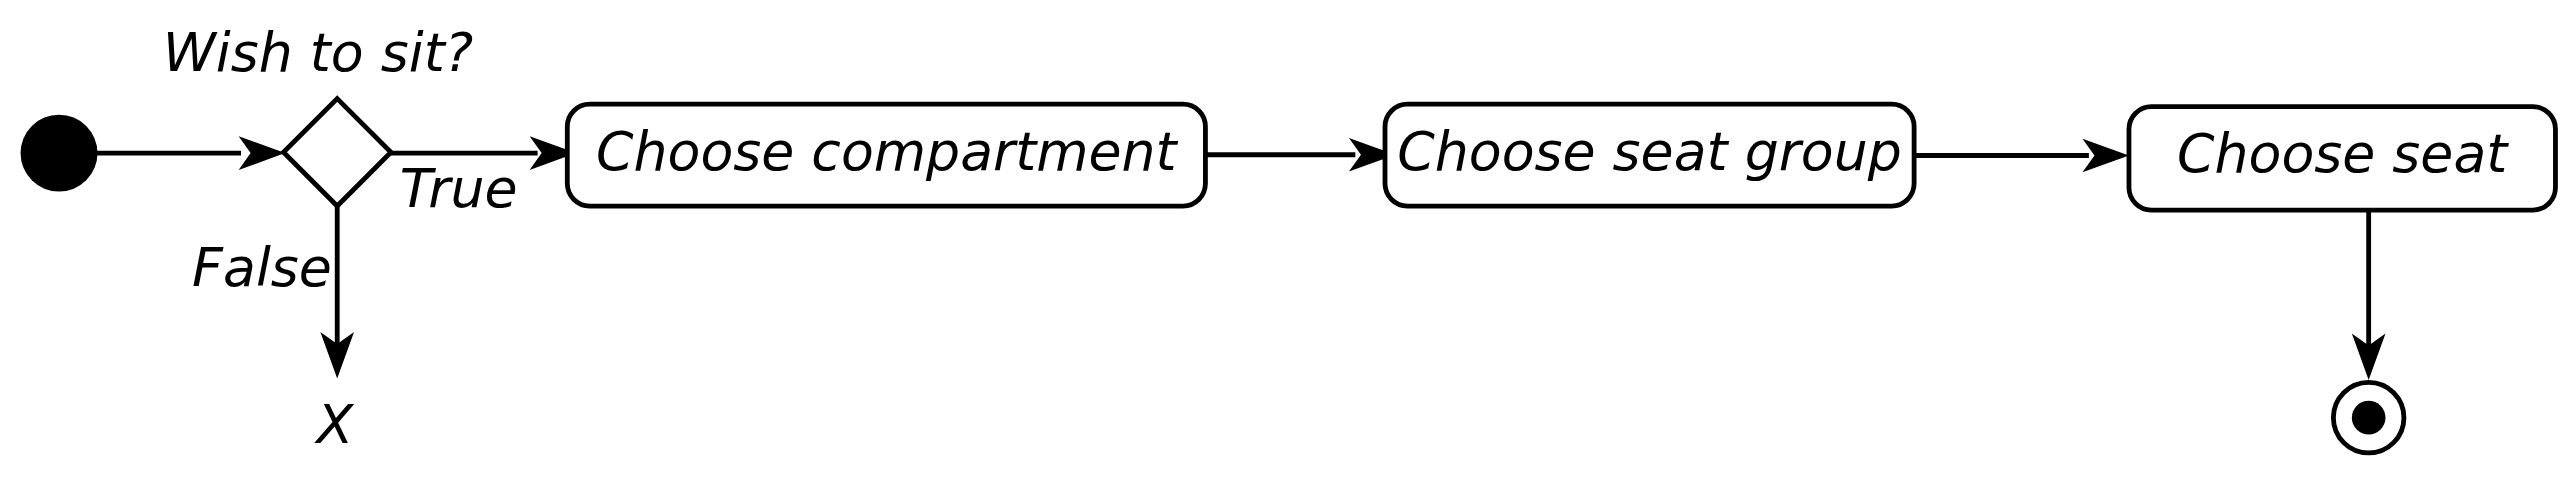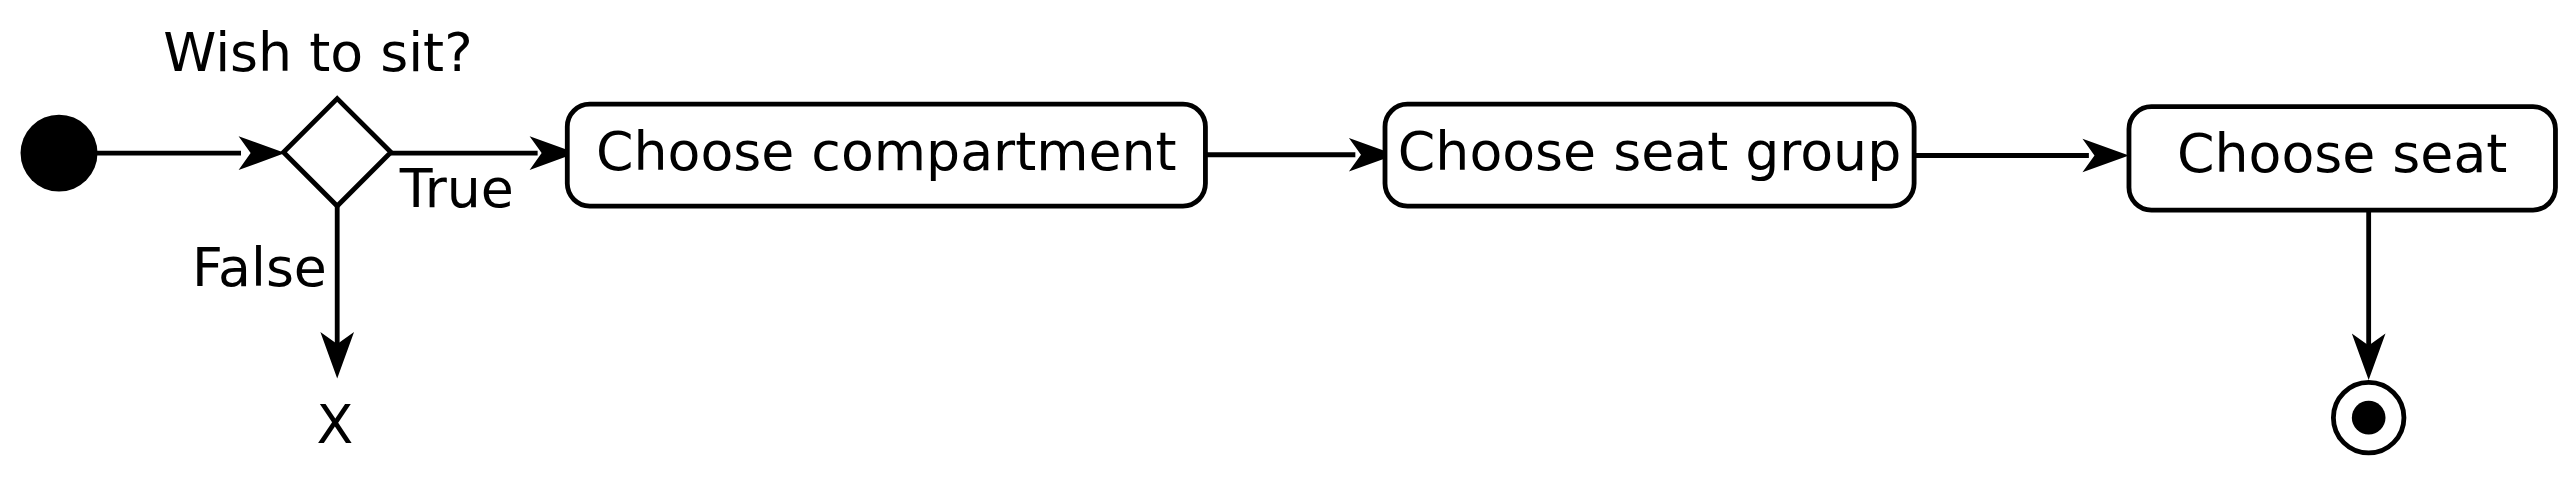--- a/index.html
+++ b/index.html
@@ -9,20 +9,21 @@
   }
   body {
     font-family: "DejaVu Sans", sans-serif;
   }
   #diagram-root {
     position: relative;
     width: 2576px;
     height: 477px;
     background: #ffffff;
     overflow: hidden;
+    font-style: italic;
   }
   #activity-svg {
     position: absolute;
     left: 0;
     top: 0;
     width: 2576px;
     height: 477px;
     display: block;
   }
   .node-shape {

